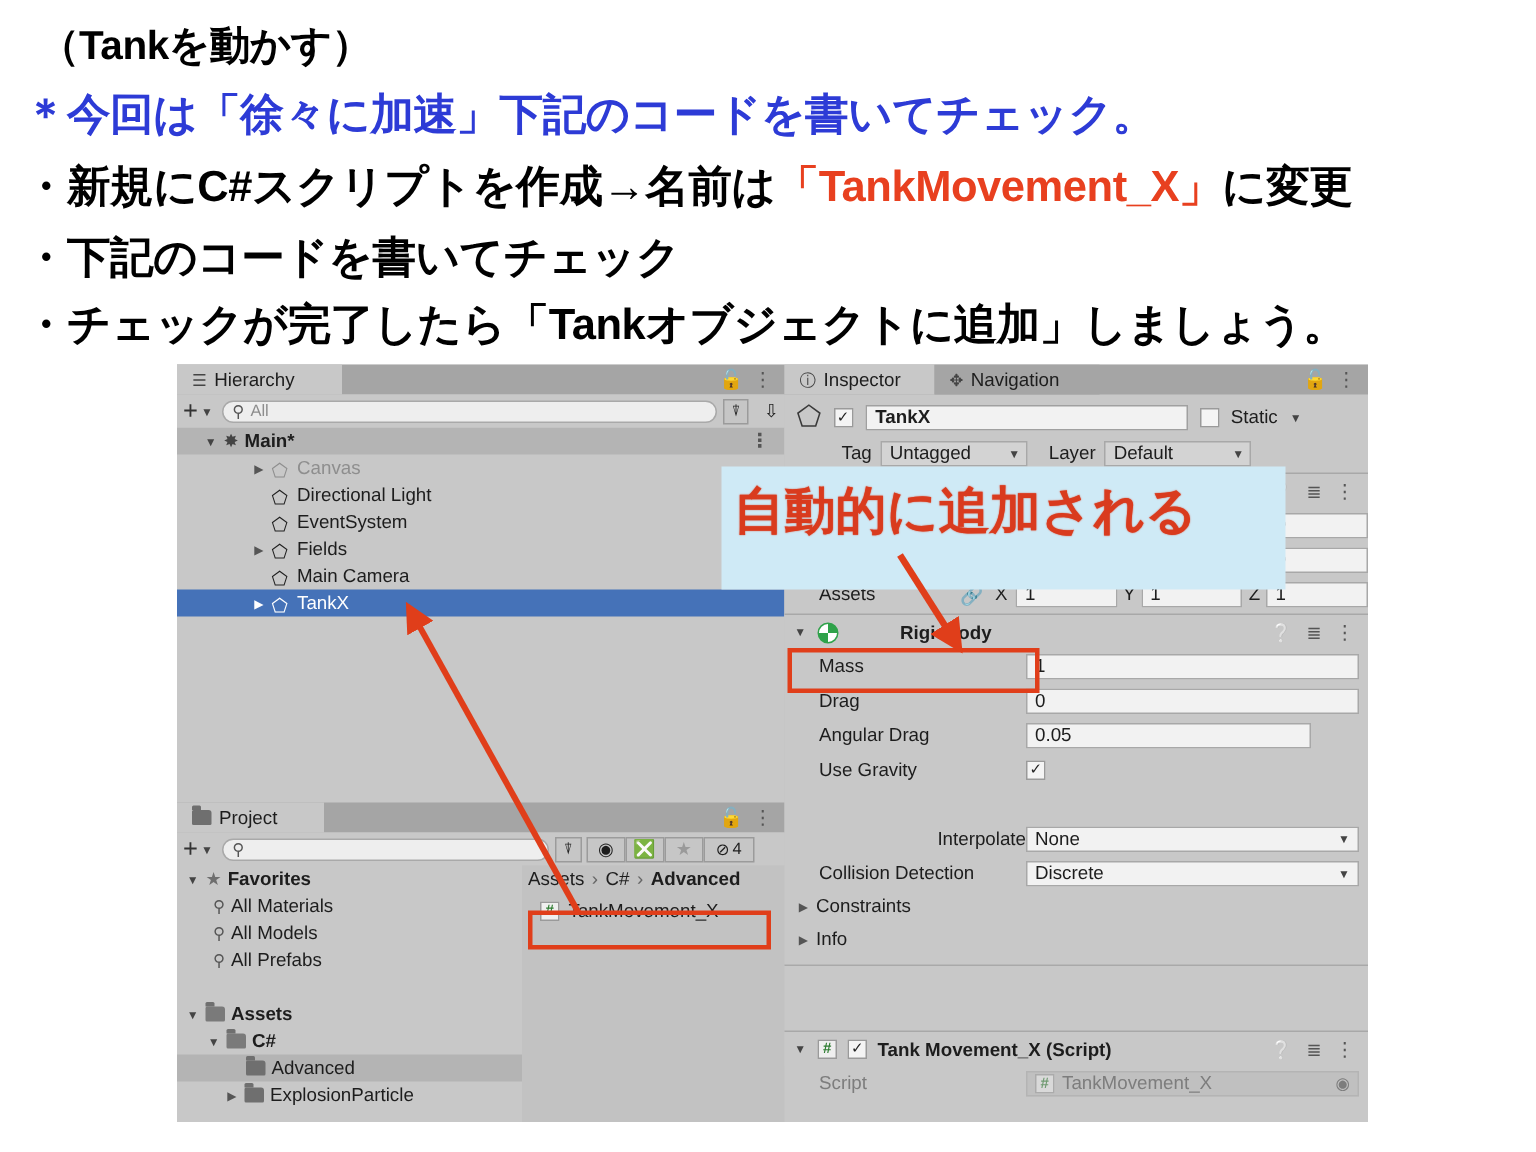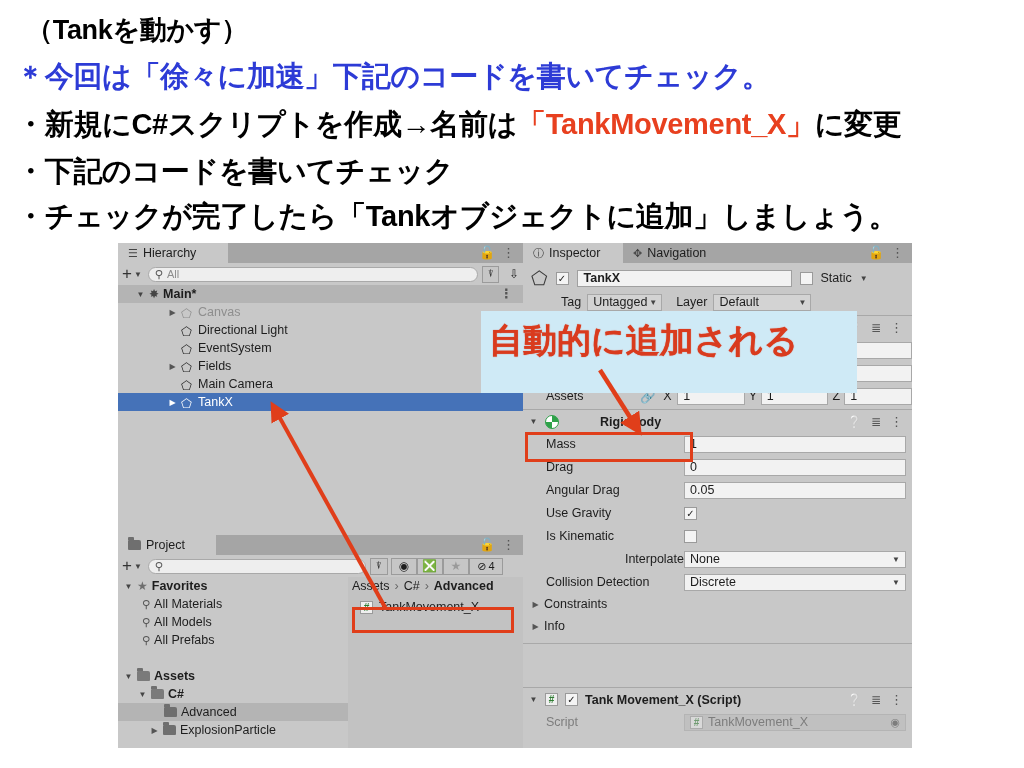--- a/index.html
+++ b/index.html
@@ -270,21 +270,21 @@
       <span style="font-size:19px;color:#3a3a3a;line-height:19px;">⬠</span>
       <span class="cb">✓</span>
       <span class="namefield" style="width:215px;">TankX</span>
       <span class="cb"></span>
       <span>Static</span>
       <span class="caret">▼</span>
     </div>
 
     <div class="proprow" style="position:absolute;left:0;top:48px;width:389px;">
       <span style="padding-left:38px;">Tag</span>
-      <span class="drop" style="width:75px;margin-left:6px;">
+      <span class="drop" style="width:98px;margin-left:6px;">
         <span>Untagged</span>
         <span class="caret">▼</span>
       </span>
       <span style="padding-left:14px;">Layer</span>
       <span class="drop" style="width:98px;margin-left:6px;">
         <span>Default</span>
         <span class="caret">▼</span>
       </span>
     </div>
 
@@ -340,29 +340,25 @@
     <div class="proprow" style="position:absolute;left:0;top:190px;width:389px;">
       <span class="plabel" style="width:138px;">Mass</span>
       <span class="pfield" style="width:222px;">1</span>
     </div>
     <div class="proprow" style="position:absolute;left:0;top:213px;width:389px;">
       <span class="plabel" style="width:138px;">Drag</span>
       <span class="pfield" style="width:222px;">0</span>
     </div>
     <div class="proprow" style="position:absolute;left:0;top:236px;width:389px;">
       <span class="plabel" style="width:138px;">Angular Drag</span>
-      <span class="pfield" style="width:222px;text-align:right;">0.05</span>
+      <span class="pfield" style="width:190px;text-align:right;">0.05</span>
     </div>
     <div class="proprow" style="position:absolute;left:0;top:259px;width:389px;">
       <span class="plabel" style="width:138px;">Use Gravity</span>
       <span class="cb">✓</span>
-    </div>
-    <div class="proprow" style="position:absolute;left:0;top:282px;width:389px;">
-      <span class="plabel" style="width:138px;">Is Kinematic</span>
-      <span class="cb"></span>
     </div>
     <div class="proprow" style="position:absolute;left:0;top:305px;width:389px;">
       <span class="plabel" style="width:138px;text-align:right;">Interpolate</span>
       <span class="pfield" style="width:222px;justify-content:space-between;padding-right:5px;">
         <span>None</span>
         <span class="caret">▼</span>
       </span>
     </div>
     <div class="proprow" style="position:absolute;left:0;top:328px;width:389px;">
       <span class="plabel" style="width:138px;">Collision Detection</span>

